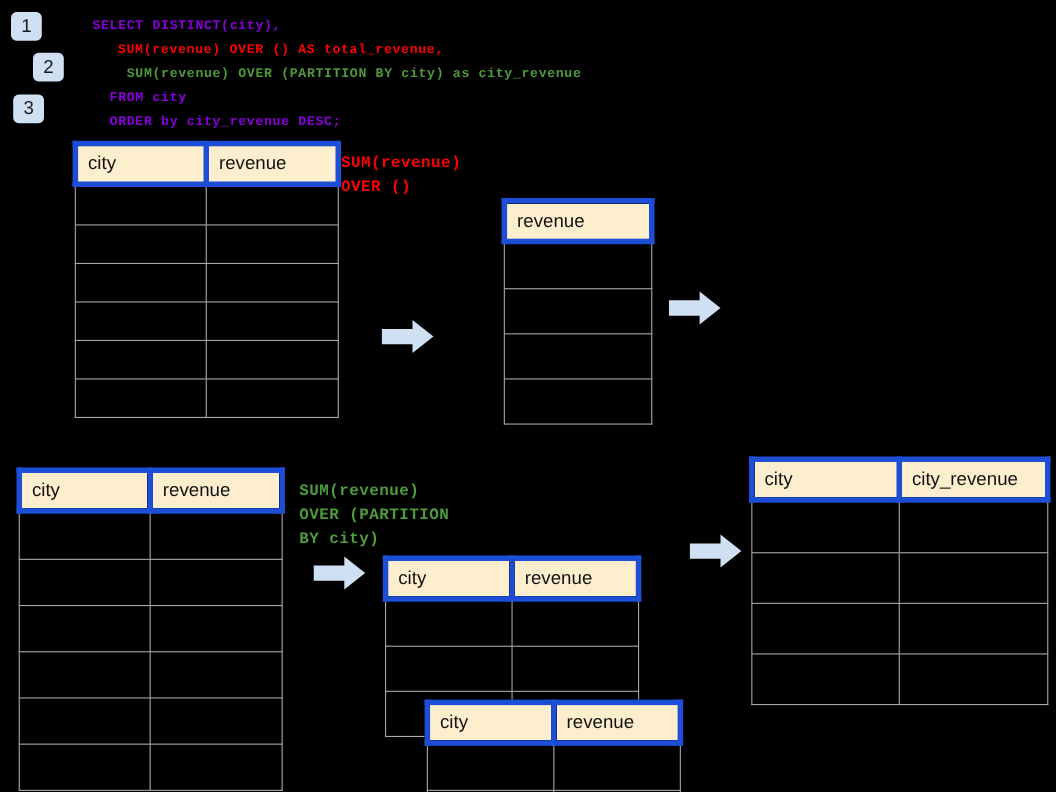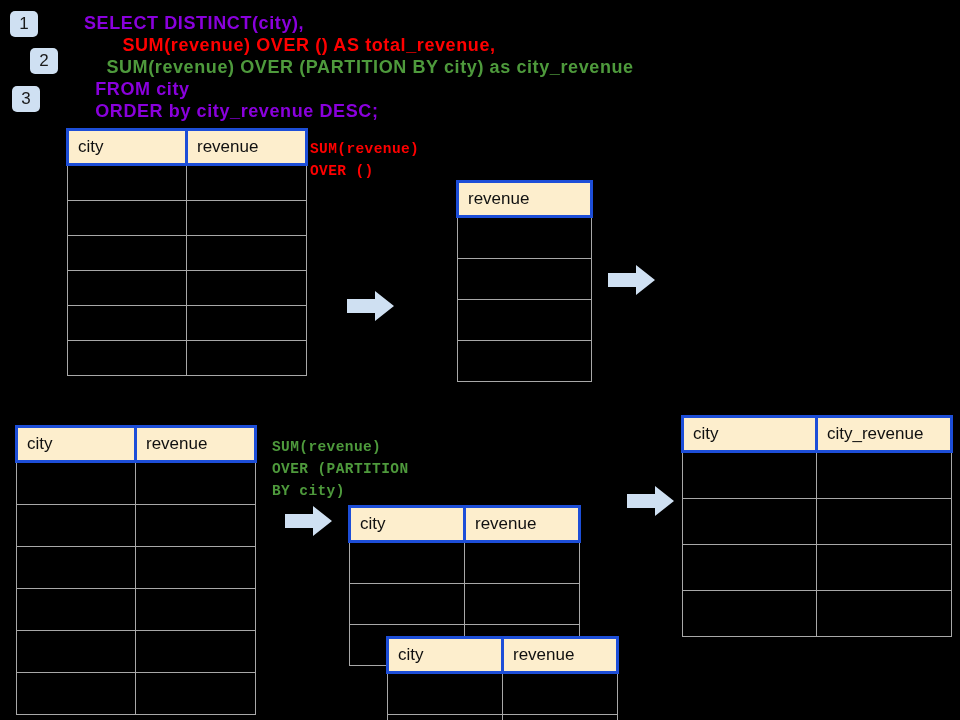--- a/index.html
+++ b/index.html
@@ -29,22 +29,22 @@
     color: #1a1a1a;
     font-family: "Liberation Sans", sans-serif;
     font-size: 17px;
     line-height: 26px;
     text-align: center;
   }
 
   
   .code {
     position: absolute;
-    font-family: Liberation Sans, sans-serif;
-    font-size: 18px;
+    font-family: Liberation Mono, monospace;
+    font-size: 12px;
     letter-spacing: 0.6px;
     white-space: pre;
     font-weight: bold;
     line-height: 22px;
   }
   .c-purple { color: #8a00dd; }
   .c-red    { color: #ff0000; }
   .c-green  { color: #4e9a3c; }
 
   
@@ -78,42 +78,42 @@
     border: 1px solid #a8a8a8;
     background: #000000;
     padding: 0;
   }
   .tbl td.hd {
     background: #fdeecd;
     color: #101010;
     font-family: "Liberation Sans", sans-serif;
     font-size: 17px;
     padding: 6px 0 6px 9px;
-    border: 3px solid #1d4ed8;
+    border: 5px solid #1d4ed8;
     white-space: nowrap;
     overflow: hidden;
   }
 
   
   .arrow {
     position: absolute;
     line-height: 0;
   }
 </style>
 </head>
 <body>
 
 <div id="stage">
 
   <div class="badge" style="left:10px; top:11px;">1</div>
   <div class="badge" style="left:30px; top:48px;">2</div>
   <div class="badge" style="left:12px; top:86px;">3</div>
 
   <div class="code c-purple" style="left:84px; top:12px;">SELECT DISTINCT(city),</div>
-  <div class="code c-red" style="left:100px; top:34px;text-align:center;">    SUM(revenue) OVER () AS total_revenue,</div>
+  <div class="code c-red" style="left:76px; top:34px;text-align:center;">    SUM(revenue) OVER () AS total_revenue,</div>
   <div class="code c-green" style="left:84px; top:56px;">    SUM(revenue) OVER (PARTITION BY city) as city_revenue</div>
   <div class="code c-purple" style="left:84px; top:78px;">  FROM city</div>
   <div class="code c-purple" style="left:84px; top:100px;text-align:center;">  ORDER by city_revenue DESC;</div>
 
 
   <div class="annot c-red" style="left:310px; top:138px;">SUM(revenue)
 OVER ()</div>
 
   <div class="annot c-green" style="left:272px; top:436px;">SUM(revenue)
 OVER (PARTITION

